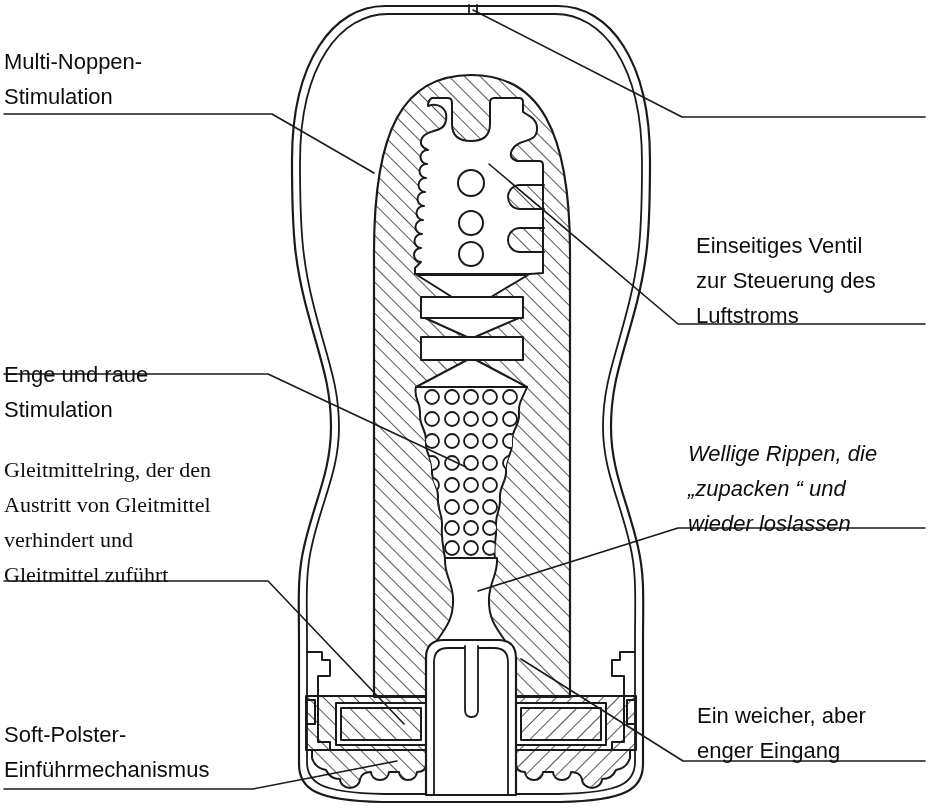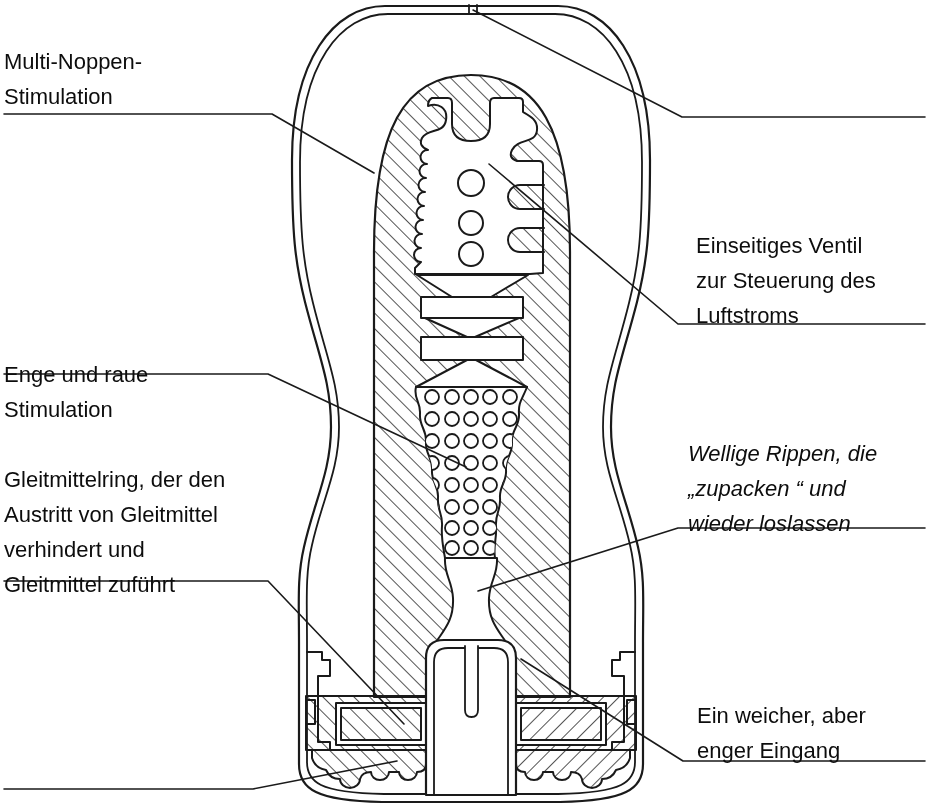--- a/index.html
+++ b/index.html
@@ -164,23 +164,25 @@
   </g>
 </svg>
 
 <div class="callout" style="left:4px;  top:44px;  width:310px;">Multi-Noppen-
 Stimulation</div>
 <div class="callout" style="left:696px;top:228px; width:235px;">Einseitiges Ventil
 zur Steuerung des
 Luftstroms</div>
 <div class="callout" style="left:4px;  top:309px; width:310px;margin-top:48px;">Enge und raue
 Stimulation</div>
-<div class="callout" style="left:4px;  top:462px; width:310px;">Gleitmittelring, der den
+<div class="callout" style="left:4px;  top:452px; width:310px;font-family:Liberation Serif, serif;">Gleitmittelring, der den
 Austritt von Gleitmittel
 verhindert und
 Gleitmittel zuführt</div>
 <div class="callout" style="left:688px;top:436px; width:240px;font-style:italic;">Wellige Rippen, die
 „zupacken “ und
 wieder loslassen</div>
+<div class="callout" style="left:4px;  top:717px; width:310px;">Soft-Polster-
+Einführmechanismus</div>
 <div class="callout" style="left:697px;top:698px; width:235px;">Ein weicher, aber
 enger Eingang</div>
 
 </div>
 
 </body></html>

